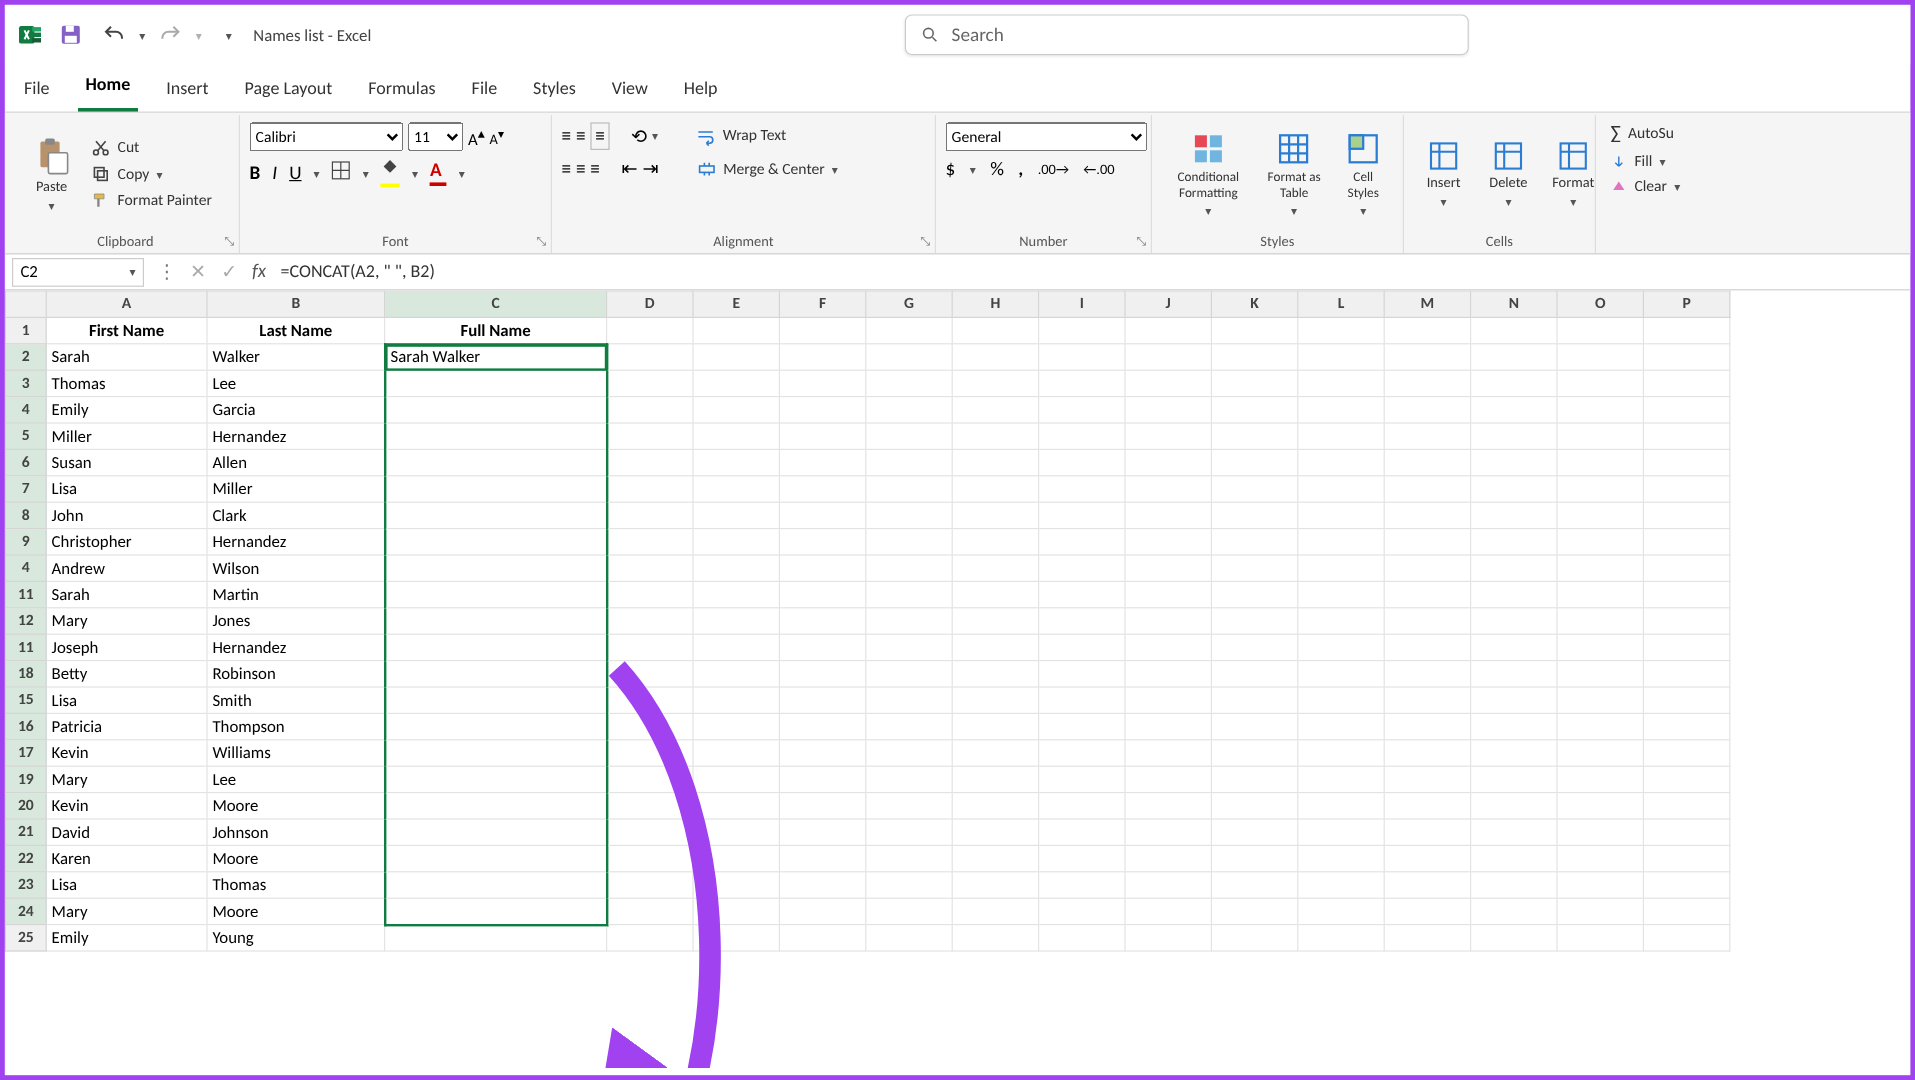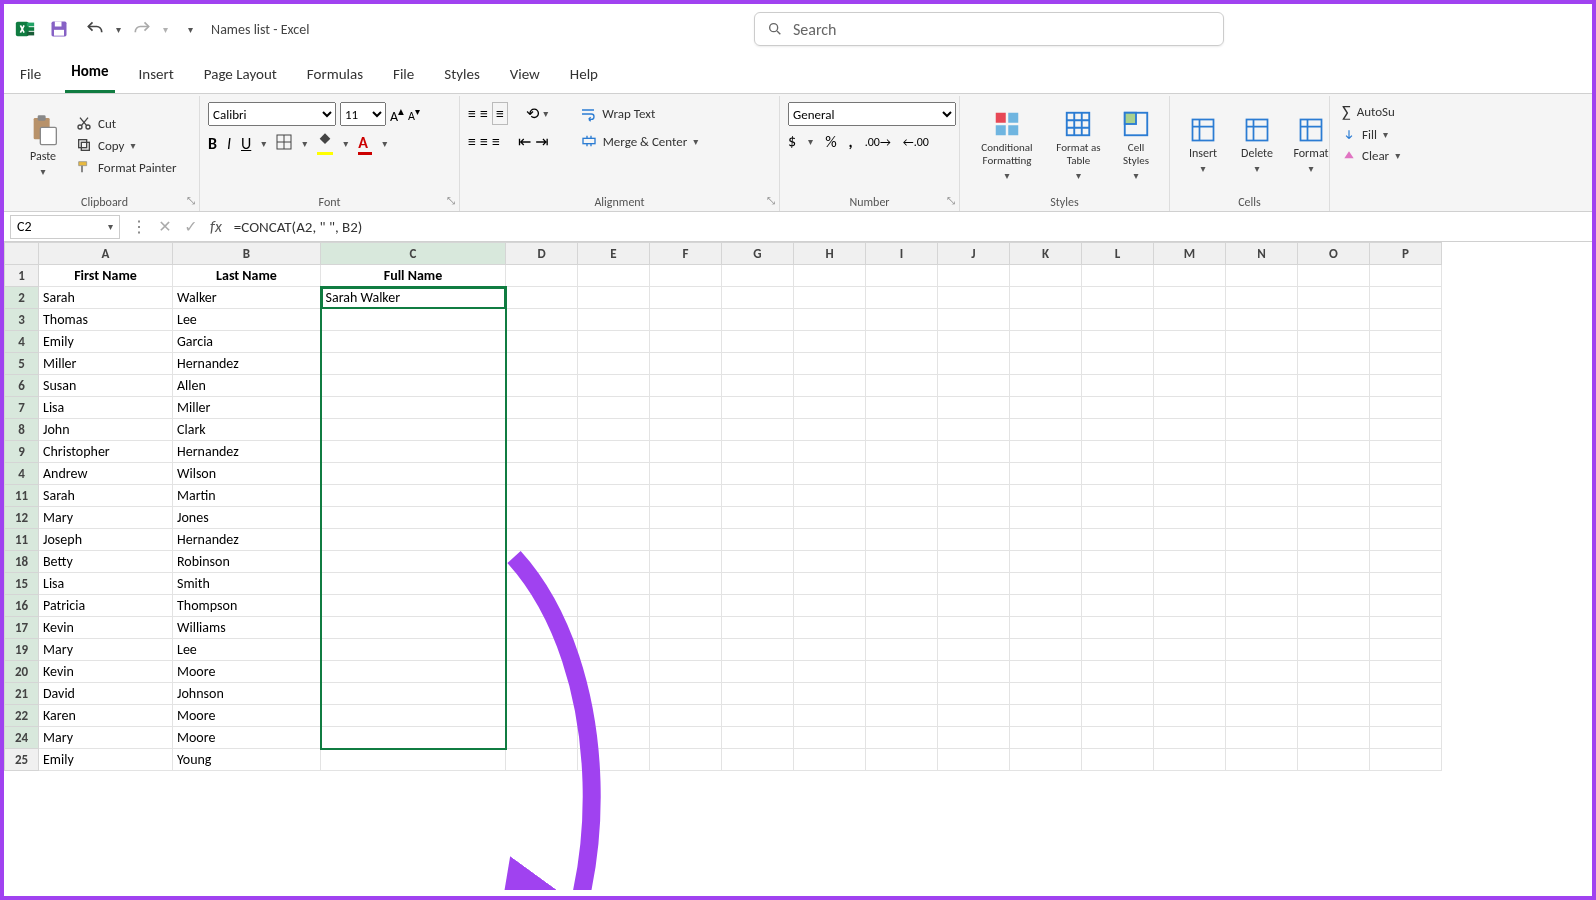--- a/index.html
+++ b/index.html
@@ -757,20 +757,39 @@
           <td class="cell" style=""></td>
           <td class="cell" style=""></td>
           <td class="cell" style=""></td>
           <td class="cell" style=""></td>
           <td class="cell" style=""></td>
           <td class="cell" style=""></td>
           <td class="cell" style=""></td>
           <td class="cell" style=""></td>
         </tr>
         <tr>
+          <th class="row-hdr selected-col">23</th>
+          <td class="cell" style="">Lisa</td>
+          <td class="cell" style="">Thomas</td>
+          <td class="cell" style="border-left:2px solid #107c41;border-right:2px solid #107c41;"></td>
+          <td class="cell" style=""></td>
+          <td class="cell" style=""></td>
+          <td class="cell" style=""></td>
+          <td class="cell" style=""></td>
+          <td class="cell" style=""></td>
+          <td class="cell" style=""></td>
+          <td class="cell" style=""></td>
+          <td class="cell" style=""></td>
+          <td class="cell" style=""></td>
+          <td class="cell" style=""></td>
+          <td class="cell" style=""></td>
+          <td class="cell" style=""></td>
+          <td class="cell" style=""></td>
+        </tr>
+        <tr>
           <th class="row-hdr selected-col">24</th>
           <td class="cell" style="">Mary</td>
           <td class="cell" style="">Moore</td>
           <td class="cell" style="border-left:2px solid #107c41;border-right:2px solid #107c41;border-bottom:2px solid #107c41;"></td>
           <td class="cell" style=""></td>
           <td class="cell" style=""></td>
           <td class="cell" style=""></td>
           <td class="cell" style=""></td>
           <td class="cell" style=""></td>
           <td class="cell" style=""></td>

